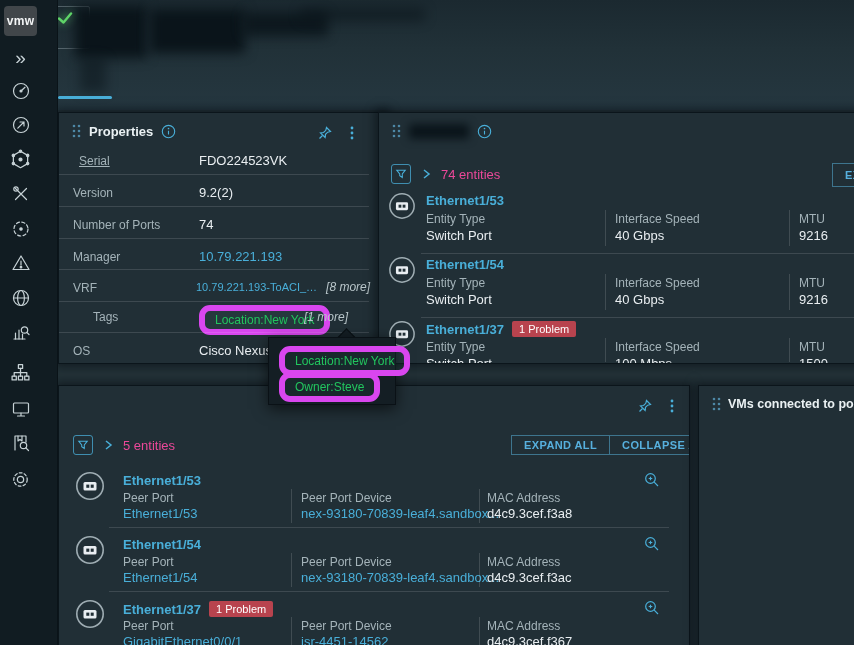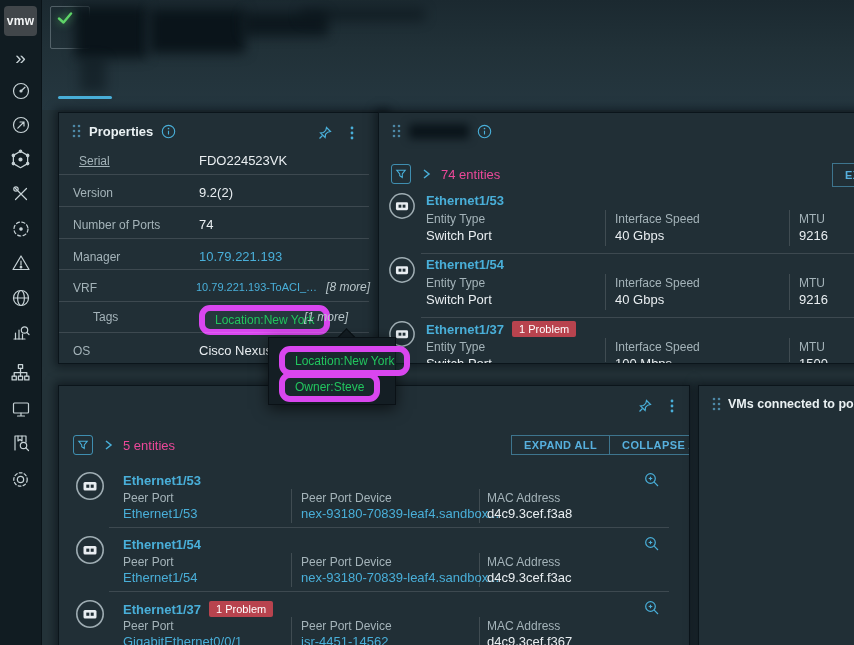--- a/index.html
+++ b/index.html
@@ -1,20 +1,20 @@
 <!DOCTYPE html>
 <html><head>
 <meta charset="utf-8">
 <style>
   html,body{margin:0;padding:0;background:#0f1a20;}
   #screen{position:relative;width:854px;height:645px;overflow:hidden;
           font-family:"Liberation Sans",sans-serif;background:#0f1a20;}
   .abs{position:absolute;}
   
-  #sidebar{position:absolute;left:0;top:0;width:41px;height:645px;background:#111c22;border-right:1px solid #0a1318;z-index:5;}
+  #sidebar{position:absolute;left:0;top:0;width:41px;height:645px;background:#111c22;border-right:1px solid #0a1318;z-index:5;padding-left:16px;}
   .logo{position:absolute;left:4px;top:6px;width:33px;height:30px;background:#41464a;border-radius:4px;
         color:#f2f4f5;font-weight:700;font-size:12px;display:flex;align-items:center;justify-content:center;letter-spacing:.3px;}
   .side-icon{position:absolute;left:0;width:41px;height:30px;display:flex;align-items:center;justify-content:center;}
   .side-icon svg{stroke:#c7d2d6;fill:none;stroke-width:1.2;stroke-linecap:round;stroke-linejoin:round;}
   .dblchev{color:#c7d2d6;font-size:19px;line-height:1;}
   
   #content-bg{position:absolute;left:41px;top:0;width:813px;height:645px;background:#243339;}
   #topband{position:absolute;left:41px;top:0;width:813px;height:110px;
            background:linear-gradient(180deg,#1b2930 0%,#213138 45%,#253740 100%);}
   .blur-blob{position:absolute;background:#0a141a;filter:blur(6px);border-radius:3px;}

